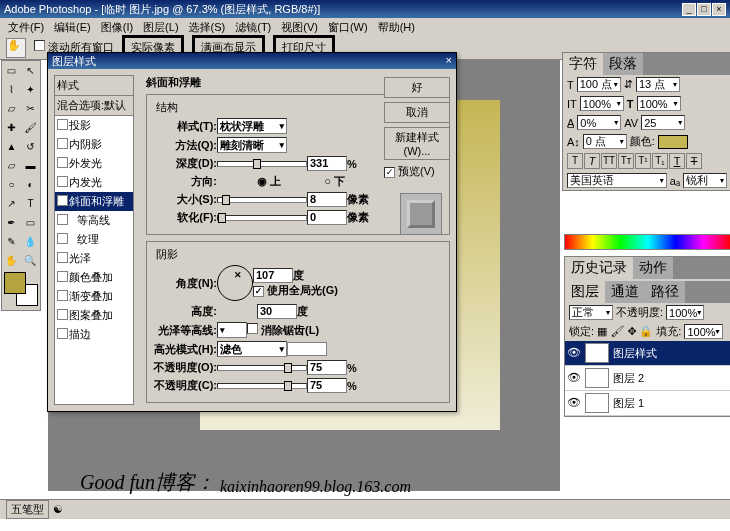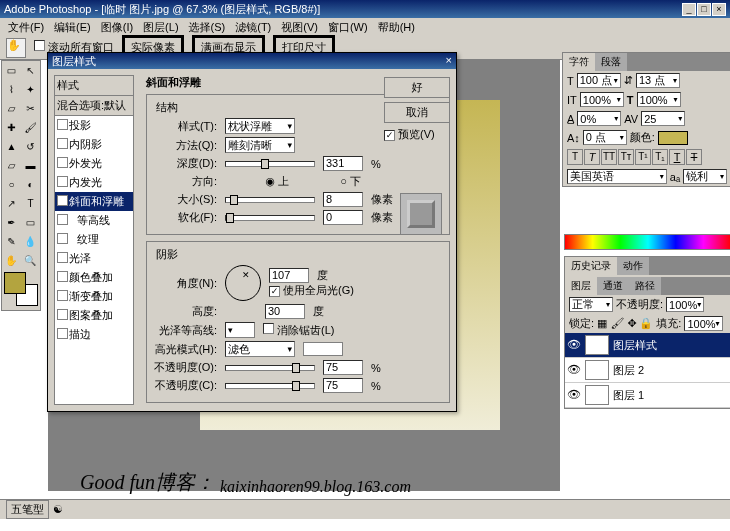--- a/index.html
+++ b/index.html
@@ -24,39 +24,39 @@
 .style-list { width: 80px; border: 1px solid #808080; margin: 6px; background: #fff; }
 .style-list .hdr { background: #d4d0c8; padding: 2px; border-bottom: 1px solid #808080; }
 .style-list .item { padding: 2px 4px 2px 14px; position: relative; }
 .style-list .item::before { content: ""; position: absolute; left: 2px; top: 3px; width: 9px; height: 9px; border: 1px solid #808080; background: #fff; }
 .style-list .item.chk::before { content: "✓"; font-size: 8px; text-align: center; line-height: 9px; }
 .style-list .item.sel { background: #0a246a; color: #fff; }
 .style-list .sub { padding-left: 22px; }
 .main-panel { flex: 1; padding: 6px; }
 .group { border: 1px solid #808080; padding: 6px; margin-bottom: 6px; }
 .group > .legend { margin-top: -12px; background: #d4d0c8; display: inline-block; padding: 0 3px; }
-.row { display: flex; align-items: center; margin: 3px 0; gap: 8px; }
+.row { display: flex; align-items: center; margin: 3px 0; gap: 0; font-weight: bold; }
 .row label { min-width: 64px; text-align: right; }
 .select { background: #fff; border: 1px inset #808080; padding: 1px 2px; min-width: 70px; height: 16px; display: inline-flex; justify-content: space-between; align-items: center; }
 .select::after { content: "▾"; font-size: 9px; }
 .slider { width: 90px; height: 6px; background: #fff; border: 1px inset #808080; position: relative; }
 .slider .thumb { position: absolute; top: -3px; width: 8px; height: 10px; background: #d4d0c8; border: 1px solid #000; }
 .num-input { width: 40px; height: 15px; background: #fff; border: 1px inset #808080; padding: 0 2px; }
 .angle-ctrl { width: 36px; height: 36px; border: 1px solid #000; border-radius: 50%; position: relative; }
 .angle-ctrl .x { position: absolute; top: 4px; left: 16px; font-size: 9px; }
 .colorbox { width: 40px; height: 14px; background: #000; border: 1px solid #808080; }
 .btns-right { position: absolute; top: 24px; right: 6px; width: 66px; display: flex; flex-direction: column; gap: 4px; }
 .btn { padding: 2px 0; text-align: center; border: 1px solid #808080; background: #d4d0c8; }
 .preview { position: absolute; right: 14px; top: 140px; width: 42px; height: 42px; background: #bbb; border: 1px solid #808080; display: flex; align-items: center; justify-content: center; }
 .preview .bevel { width: 28px; height: 28px; background: #999; border: 3px outset #ccc; }
 .chk-box { width: 11px; height: 11px; border: 1px inset #808080; background: #fff; display: inline-flex; align-items: center; justify-content: center; font-size: 9px; }
 
 .panel-char { position: absolute; top: 52px; right: -2px; width: 170px; background: #d4d0c8; border: 1px solid #808080; }
 .panel-tab { display: flex; background: #888; }
-.panel-tab span { padding: 2px 6px; background: #d4d0c8; font-size: 10px; }
+.panel-tab span { padding: 2px 6px; background: #d4d0c8; font-size: 14px; }
 .panel-tab .inact { background: #aaa; }
 .panel-row { display: flex; align-items: center; padding: 2px 4px; gap: 3px; }
 .mini-select { background: #fff; border: 1px inset #808080; padding: 0 2px; height: 15px; min-width: 44px; display: inline-flex; align-items: center; justify-content: space-between; }
 .mini-select::after { content: "▾"; font-size: 8px; }
 .text-style-btns { display: flex; gap: 1px; padding: 2px 4px; }
 .tsb { width: 16px; height: 16px; border: 1px solid #808080; text-align: center; line-height: 14px; font-size: 10px; }
 
 .panel-hist { position: absolute; top: 256px; right: -2px; width: 168px; background: #d4d0c8; border: 1px solid #808080; }
 .layers-area { background: #fff; max-height: 100px; overflow: hidden; }
 .layer-row { display: flex; align-items: center; border-bottom: 1px solid #ccc; padding: 2px; gap: 4px; }
@@ -255,20 +255,21 @@
             </div>
             <div class="num-input">75</div>
             <span>%</span>
           </div>
       </div>
     </div>
   </div>
   <div class="btns-right">
     <div class="btn">好</div>
     <div class="btn">取消</div>
+    <div class="btn">新建样式(W)...</div>
     <label><span class="chk-box">✓</span> <span>预览(V)</span></label>
   </div>
   <div class="preview">
       <div class="bevel"></div>
     </div>
 </div>
 
 <div class="panel-char">
   <div class="panel-tab">
     <span>字符</span>

